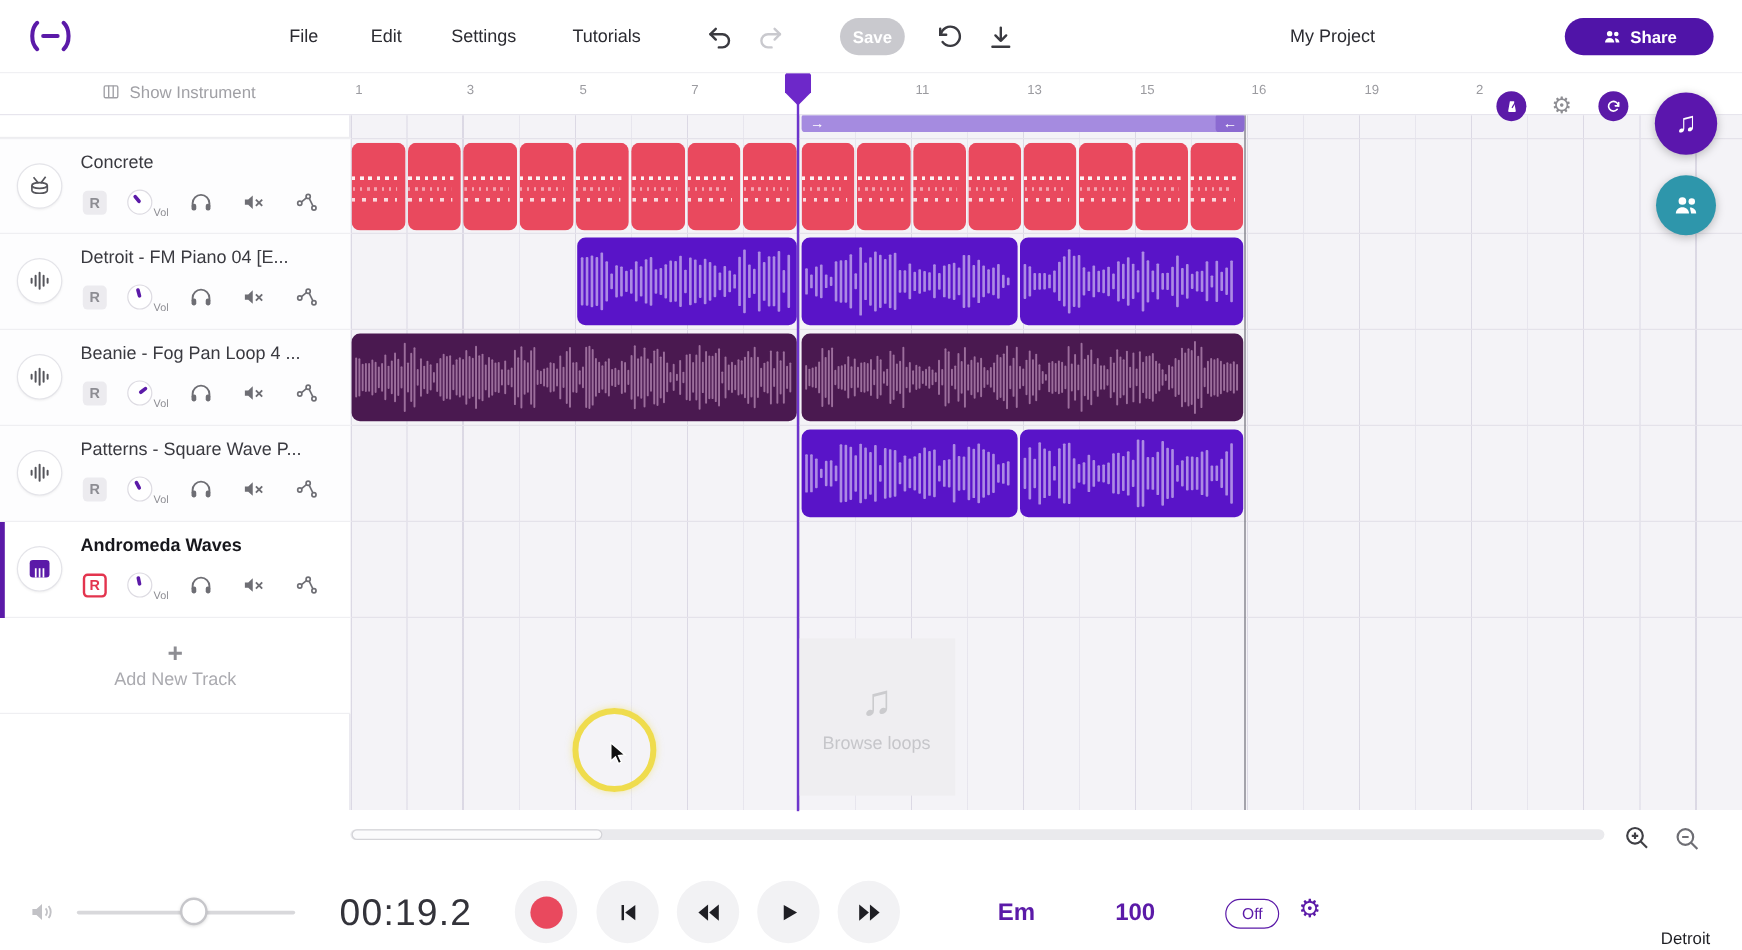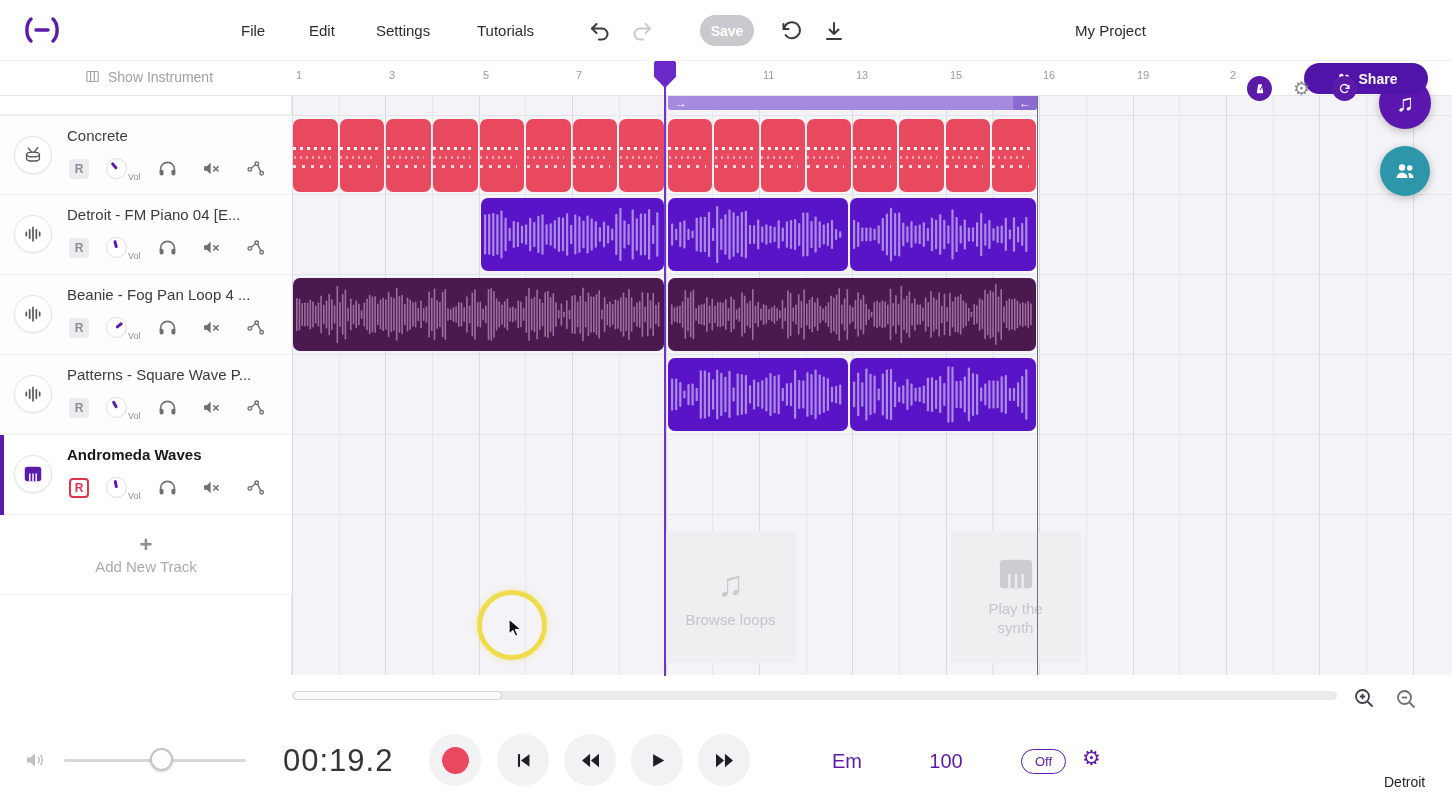--- a/index.html
+++ b/index.html
@@ -9,21 +9,21 @@
 
   
   .topbar{position:absolute;left:0;top:0;width:1452px;height:60px;background:#fff;border-bottom:1px solid #F0F0F3;z-index:40;}
   .logo{position:absolute;left:22px;top:16px;width:40px;height:28px;}
   .menu-item{position:absolute;top:22px;font-size:15px;color:#2B2B31;cursor:default;}
   .icon-btn{position:absolute;width:24px;height:24px;}
   .save-btn{position:absolute;left:700px;top:15px;width:54px;height:31px;border-radius:17px;background:#C9C9CE;
             color:#fff;font-size:14px;font-weight:bold;display:flex;align-items:center;justify-content:center;border:none;text-align:right;}
   .project-title{position:absolute;left:1075px;top:22px;font-size:15px;color:#2B2B31;}
   .share-btn{position:absolute;left:1304px;top:15px;width:124px;height:31px;border-radius:17px;background:#5014A8;border:none;
-             color:#fff;font-size:14px;font-weight:bold;display:flex;align-items:center;justify-content:center;gap:7px;margin-top:48px;}
+             color:#fff;font-size:14px;font-weight:bold;display:flex;align-items:center;justify-content:center;gap:7px;}
 
   
   .ruler-row{position:absolute;left:0;top:60px;width:1452px;height:35px;background:#fff;border-bottom:1px solid #E7E5ED;z-index:10;}
   .show-instrument{position:absolute;left:84px;top:8px;display:flex;align-items:center;gap:7px;color:#A0A0A5;font-size:14px;}
   .ruler-mark{position:absolute;top:9px;font-size:11px;color:#9B9BA0;}
   .ruler-icon{position:absolute;z-index:45;}
   .circle-icon{width:25px;height:25px;border-radius:50%;background:#5B1AA8;display:flex;align-items:center;justify-content:center;}
   .gear-glyph{font-size:19px;color:#8E8E93;line-height:1;}
 
   
@@ -98,21 +98,21 @@
   
   .transport{position:absolute;left:0;top:715px;width:1452px;height:77px;background:#fff;}
   .vol-icon{position:absolute;left:24px;top:33px;width:24px;height:24px;}
   .vol-track{position:absolute;left:64px;top:44px;width:182px;height:3px;background:#D8D8DB;border-radius:2px;}
   .vol-knob{position:absolute;left:150px;top:33px;width:23px;height:23px;border-radius:50%;background:#fff;border:2px solid #C6C6CA;
             box-sizing:border-box;box-shadow:0 1px 3px rgba(0,0,0,.15);}
   .time-display{position:absolute;left:283px;top:28px;font-size:31px;color:#33333A;letter-spacing:1px;}
   .t-btn{position:absolute;top:19px;width:52px;height:52px;border-radius:50%;background:#F2F2F4;border:none;
          display:flex;align-items:center;justify-content:center;cursor:pointer;}
   .rec-dot{width:27px;height:27px;border-radius:50%;background:#E9495E;}
-  .key-label,.tempo-label{position:absolute;top:35px;font-size:20px;color:#5B1AA8;font-weight:400;text-align:center;cursor:pointer;}
+  .key-label,.tempo-label{position:absolute;top:35px;font-size:20px;color:#5B1AA8;font-weight:700;text-align:center;cursor:pointer;}
   .off-pill{position:absolute;left:1021px;top:34px;padding:4px 13px;border:1.5px solid #5B1AA8;border-radius:14px;background:#fff;
             color:#5B1AA8;font-size:13px;cursor:pointer;}
   .transport-gear{position:absolute;left:1076px;top:31px;font-size:21px;color:#5B1AA8;line-height:1;cursor:pointer;background:none;border:none;}
   .support-link{position:absolute;left:1384px;top:774px;font-size:14px;color:#1F1F24;z-index:40;cursor:pointer;}
 
   
   .float-btn{position:absolute;border-radius:50%;display:flex;align-items:center;justify-content:center;z-index:30;border:none;cursor:pointer;
              box-shadow:0 2px 8px rgba(0,0,0,.25);}
   .float-music{left:1379px;top:77px;width:52px;height:52px;background:#5B16AD;color:#fff;font-size:24px;}
   .float-people{left:1380px;top:146px;width:50px;height:50px;background:#2E96AB;}
@@ -962,29 +962,20 @@
       </div>
 
       <div class="lane" style="top:340px"></div>
 
       <div class="end-marker"></div>
 
       <div class="empty-card" style="left:373px">
         <span class="note-glyph">♫</span>
         <span class="empty-label">Browse loops</span>
       </div>
-      <div class="empty-card" style="left:658px">
-        <span>
-          <svg width="40" height="34" viewBox="0 0 40 36">
-              <rect x="3" y="3" width="34" height="30" rx="4" fill="#CDCDD1"></rect>
-              <path d="M13 18v15M20 18v15M27 18v15" stroke="#EFEEF1" stroke-width="2.4"></path>
-            </svg>
-        </span>
-        <span class="empty-label">Play the synth</span>
-      </div>
 
       <div class="cursor-ring"></div>
       <span class="cursor-arrow">
         <svg width="15" height="21" viewBox="0 0 15 21">
             <path d="M1 1v15.2l3.9-3.5 2.5 5.6 2.6-1.1-2.5-5.5 5.4-.6z" fill="#111" stroke="#fff" stroke-width="1.2"></path>
           </svg>
       </span>
     </div>
   </div>
 

